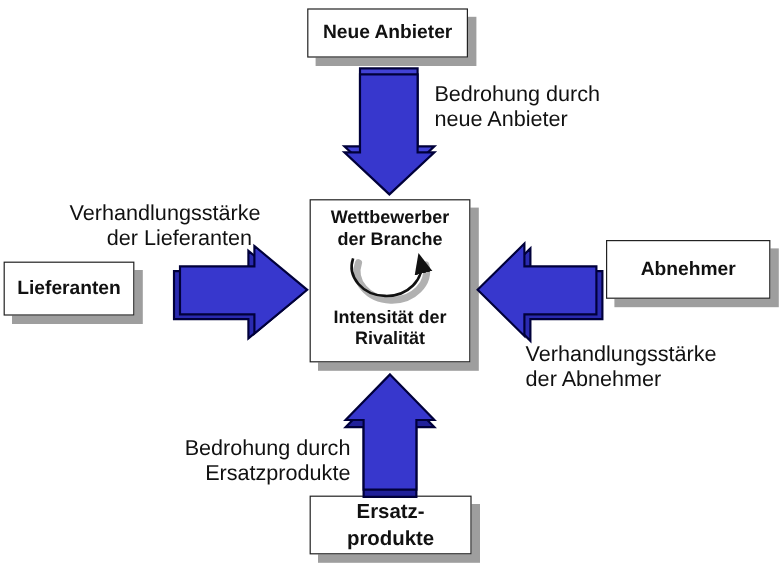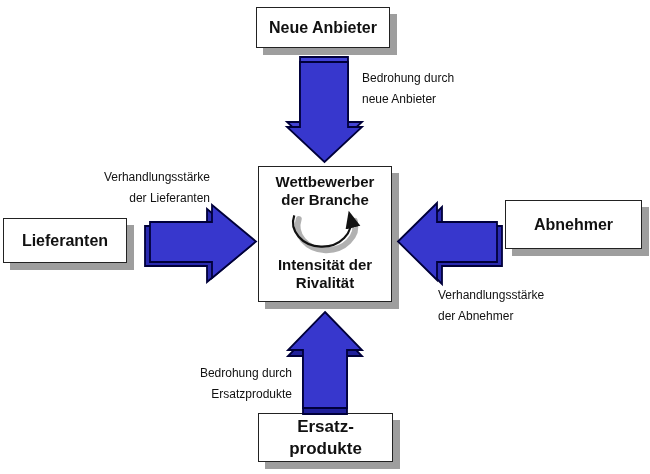--- a/index.html
+++ b/index.html
@@ -21,34 +21,34 @@
     align-items: center;
     justify-content: center;
     text-align: center;
     font-weight: bold;
     font-size: 16px;
     line-height: 20px;
     white-space: pre-line;
     box-sizing: border-box;
   }
   .box-top    { left: 256px; top: 7px;   width: 134px; height: 41px; }
-  .box-left   { left: 3px;   top: 218px; width: 124px; height: 45px; }
+  .box-left   { left: 3px;   top: 218px; width: 109px; height: 45px; }
   .box-right  { left: 505px; top: 200px; width: 137px; height: 49px; }
   .box-bottom { left: 258px; top: 413px; width: 135px; height: 49px; font-size: 17px; line-height: 22px; }
   .box-center {
     left: 258px; top: 166px; width: 134px; height: 136px;
     flex-direction: column;
     justify-content: space-between;
     padding: 6px 2px 9px 2px;
     font-size: 15px;
     line-height: 18px;
   }
   .label {
     position: absolute;
-    font-size: 12px;
+    font-size: 18px;
     line-height: 21px;
     white-space: pre-line;
   }
   .label-top    { left: 362px; top: 68px;  width: 140px; text-align: left; }
   .label-left   { left: 58px;  top: 167px; width: 152px; text-align: right; }
   .label-right  { left: 438px; top: 285px; width: 170px; text-align: left; }
   .label-bottom { left: 138px; top: 363px; width: 154px; text-align: right; }
   svg.overlay {
     position: absolute;
     left: 0; top: 0;

